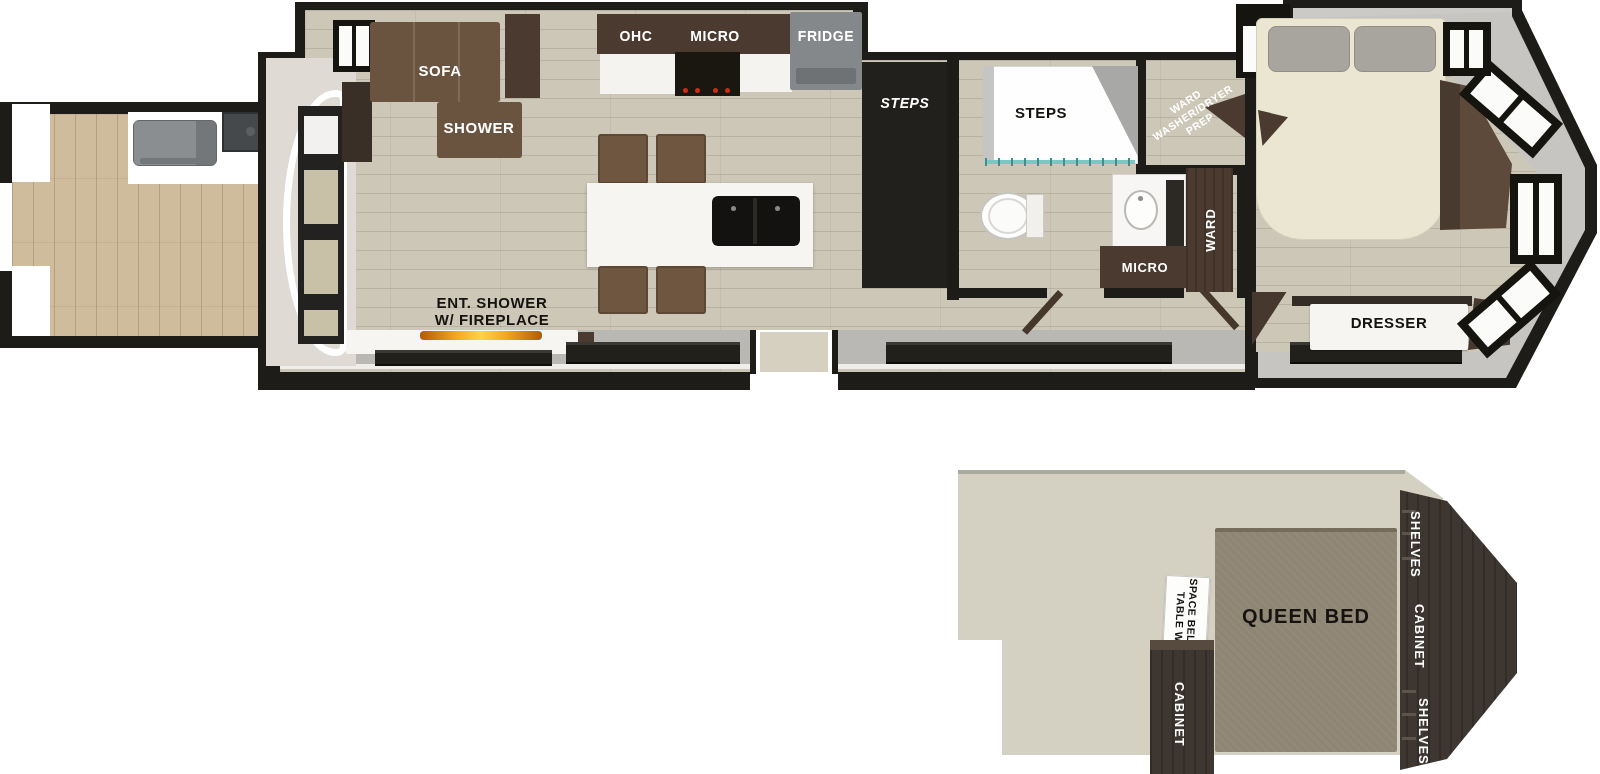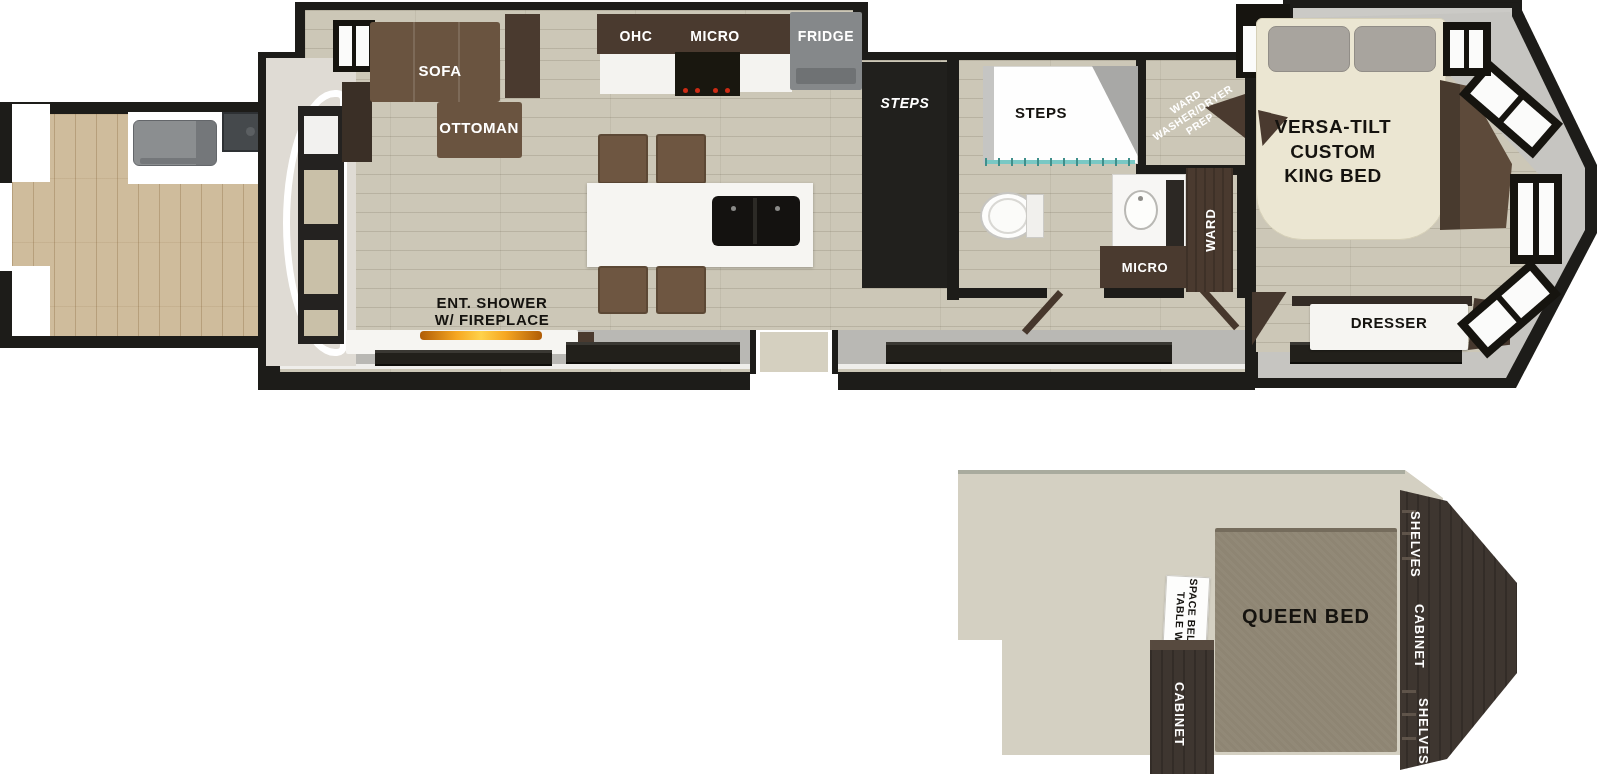--- a/index.html
+++ b/index.html
@@ -183,38 +183,33 @@
   <div class="abs win" style="left:1460px;top:286px;width:98px;height:46px;transform:rotate(-41deg);">
     <div class="pane" style="left:8px;top:8px;width:38px;height:30px;"></div>
     <div class="pane" style="left:52px;top:8px;width:38px;height:30px;"></div>
   </div>
   <div class="abs win" style="left:1443px;top:22px;width:48px;height:54px;">
     <div class="pane" style="left:7px;top:8px;width:14px;height:38px;"></div>
     <div class="pane" style="left:26px;top:8px;width:14px;height:38px;"></div>
   </div>
 
   <div class="lbl lw f15" style="left:440px;top:70px;">SOFA</div>
-  <div class="lbl lw f15" style="left:479px;top:127px;">OTTOMAN</div>
+  <div class="lbl lw f15" style="left:479px;top:127px;">SHOWER</div>
   <div class="lbl lw f14" style="left:636px;top:36px;">OHC</div>
   <div class="lbl lw f14" style="left:715px;top:36px;">MICRO</div>
   <div class="lbl lw f14" style="left:826px;top:36px;">FRIDGE</div>
   <div class="lbl lw f14" style="left:905px;top:103px;font-style:italic;">STEPS</div>
   <div class="lbl lk f15" style="left:1041px;top:112px;">STEPS</div>
   <div class="lbl lw f13" style="left:1145px;top:267px;">MICRO</div>
   <div class="lbl lw" style="left:1193px;top:113px;font-size:10.5px;line-height:1.25;transform:translate(-50%,-50%) rotate(-33deg);">
     <span style="display:block;">WARD</span>
     <span style="display:block;">WASHER/DRYER</span>
     <span style="display:block;">PREP</span>
   </div>
   <div class="lbl lw f13" style="left:1210px;top:230px;transform:translate(-50%,-50%) rotate(-90deg);letter-spacing:1px;">WARD</div>
-  <div class="lbl lk" style="left:1333px;top:152px;font-size:19px;line-height:1.3;">
-    <span style="display:block;">VERSA-TILT</span>
-    <span style="display:block;">CUSTOM</span>
-    <span style="display:block;">KING BED</span>
-  </div>
   <div class="lbl lk f15" style="left:1389px;top:322px;">DRESSER</div>
   <div class="lbl lk f15" style="left:492px;top:311px;line-height:1.15;">
     <span style="display:block;">ENT. SHOWER</span>
     <span style="display:block;">W/ FIREPLACE</span>
   </div>
 
   <div class="abs loftfloor" style="left:940px;top:460px;width:520px;height:314px;
        clip-path:polygon(18px 10px,465px 10px,503px 38px,503px 295px,62px 295px,62px 180px,18px 180px);">
     <div class="abs" style="left:18px;top:8px;width:447px;height:6px;background:#a9ab9e;"></div>
   </div>

